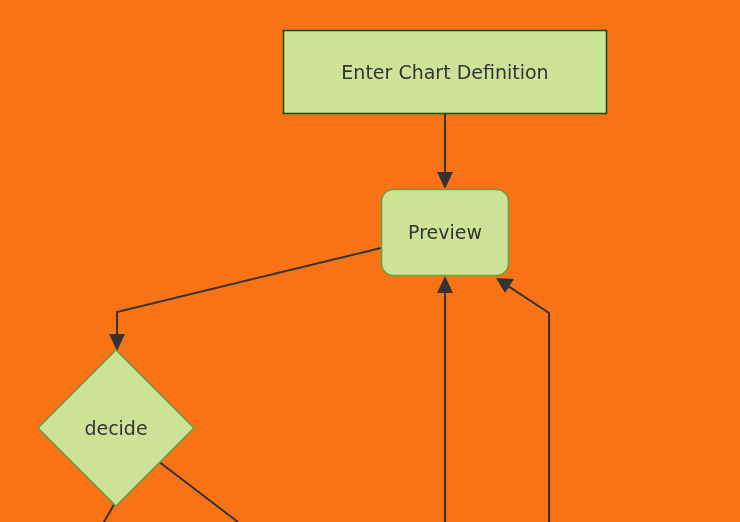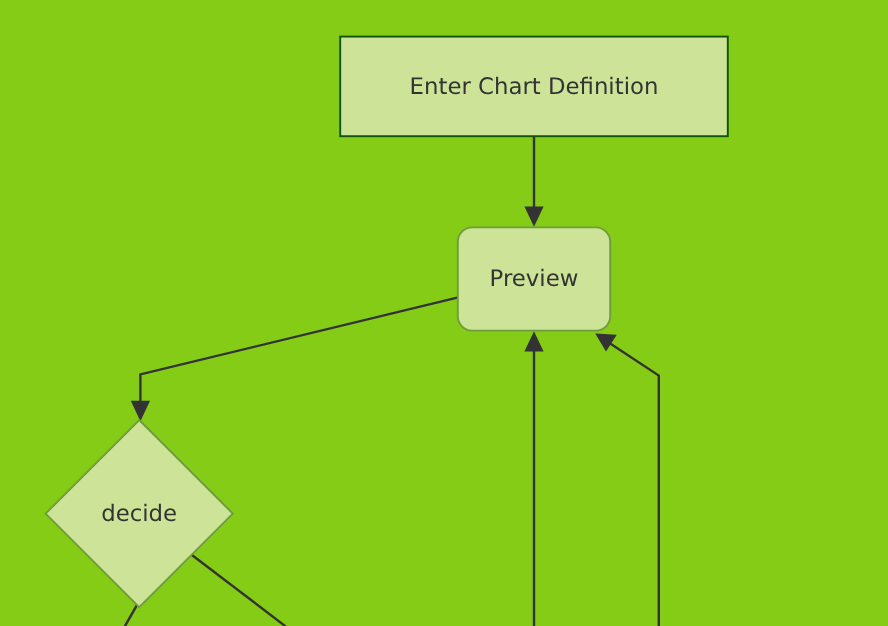--- a/index.html
+++ b/index.html
@@ -10,21 +10,21 @@
   body {
     width: 740px;
     height: 522px;
     overflow: hidden;
     font-family: "DejaVu Sans", "Liberation Sans", sans-serif;
   }
   #flowchart-canvas {
     position: relative;
     width: 740px;
     height: 522px;
-    background: #84cc16;
+    background: #f97316;
   }
   #flowchart-svg {
     position: absolute;
     top: 0;
     left: 0;
     width: 740px;
     height: 522px;
     display: block;
   }
   .node-label {

